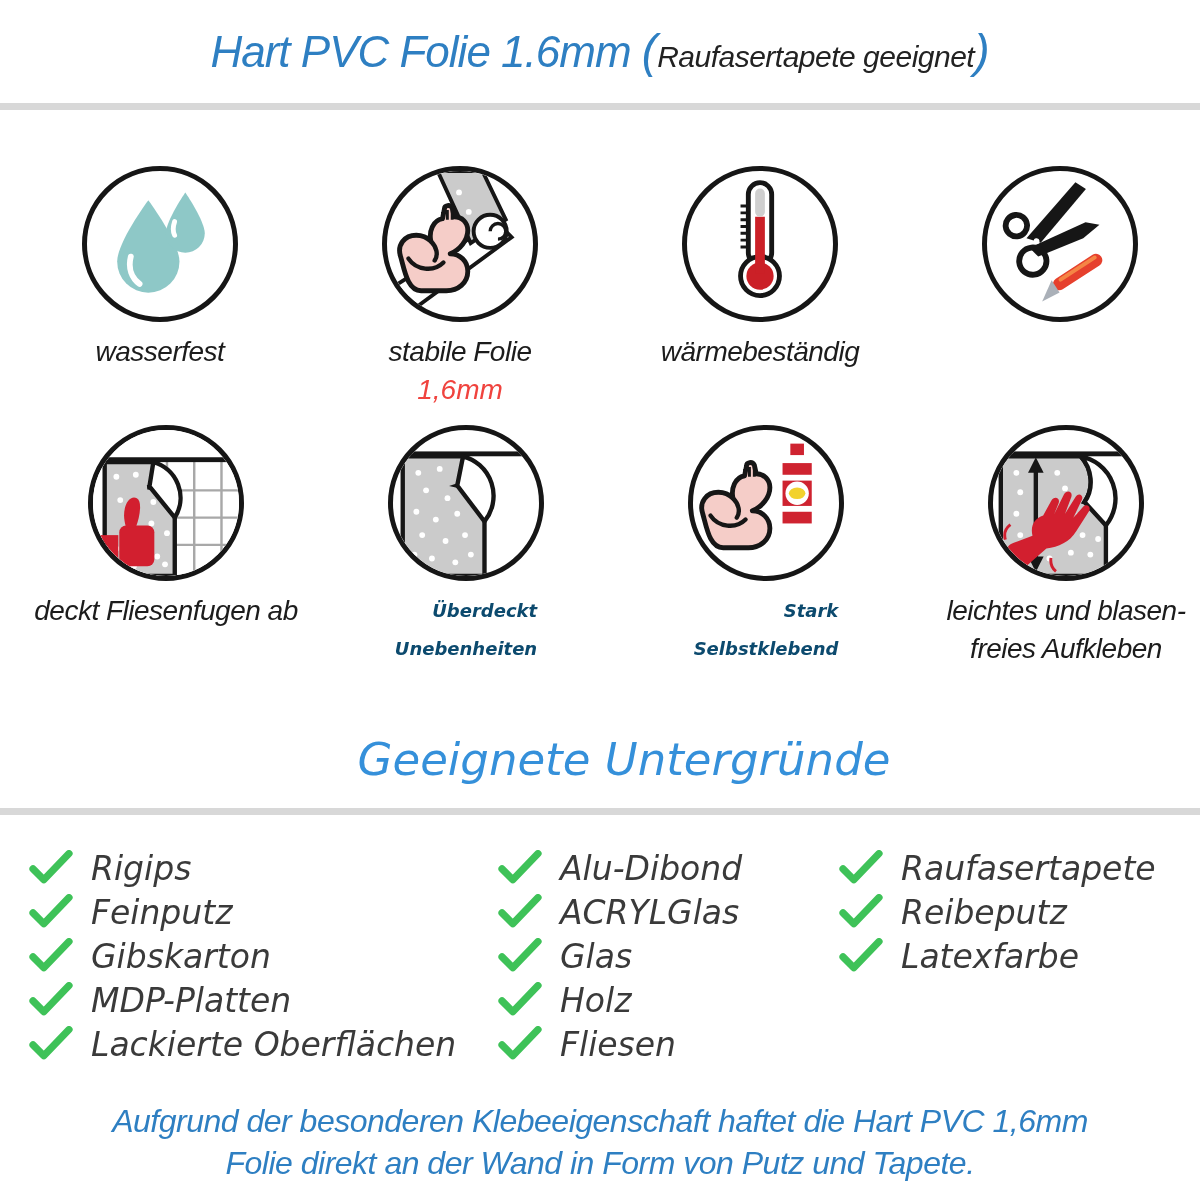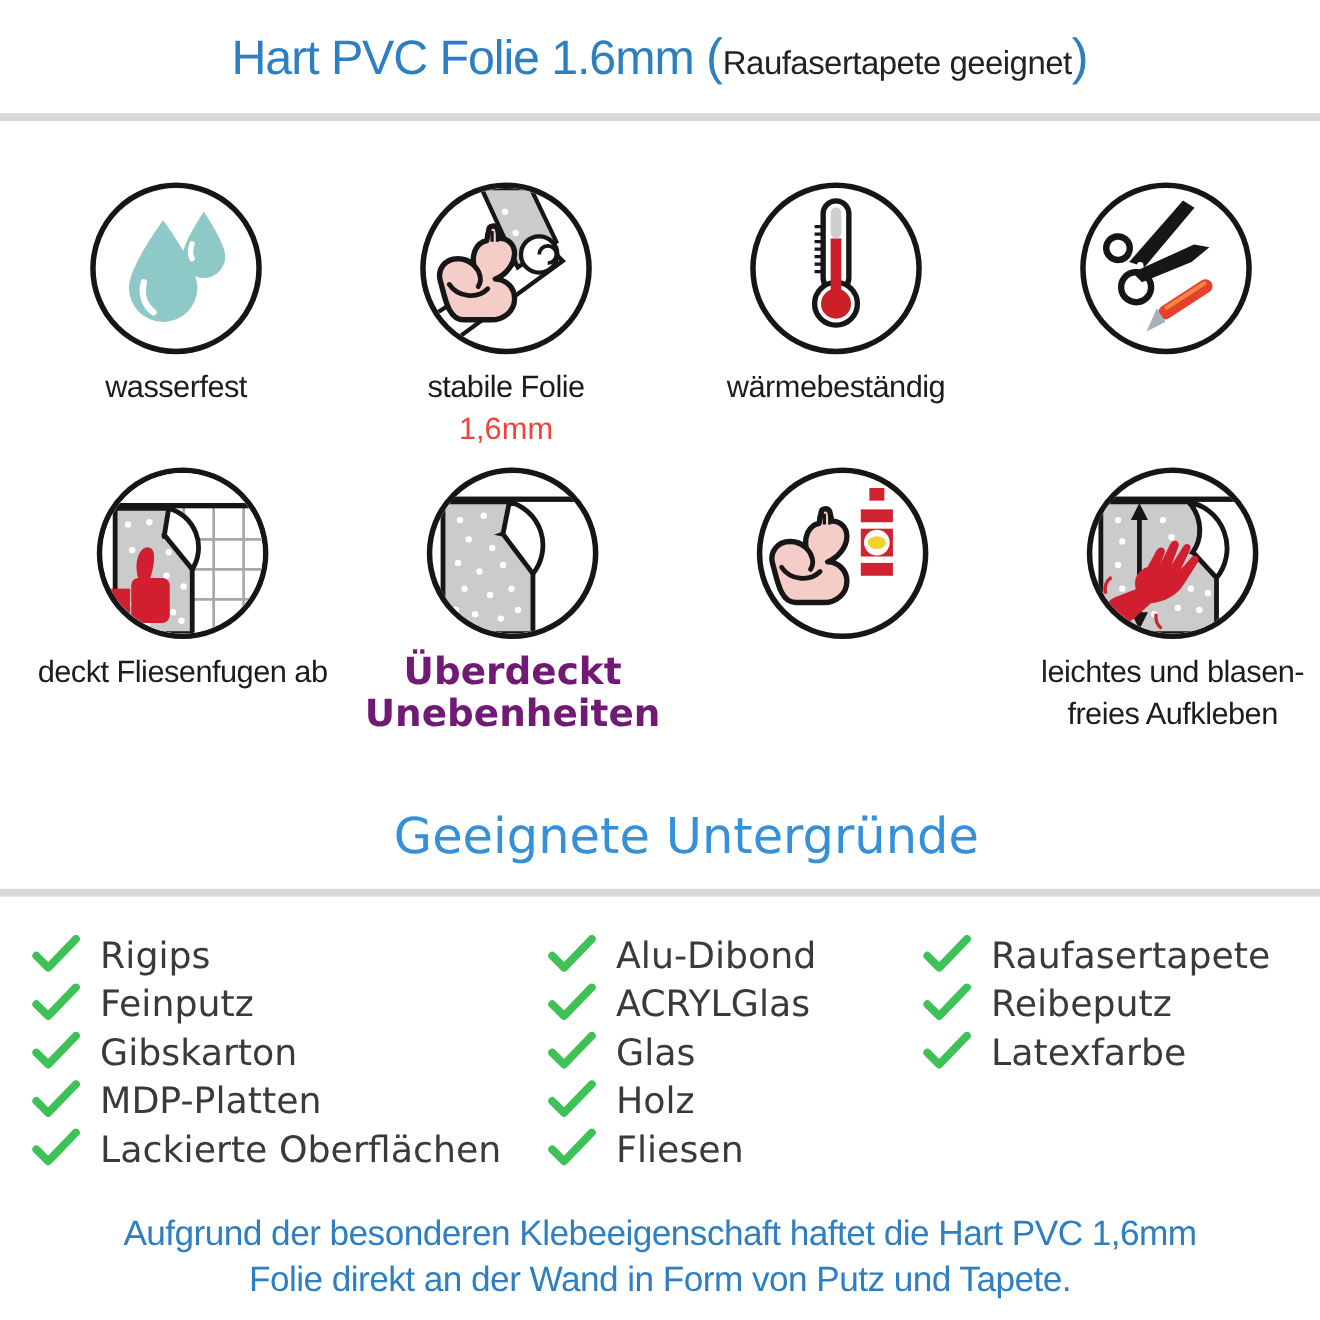--- a/index.html
+++ b/index.html
@@ -1,35 +1,35 @@
 <!DOCTYPE html>
 <html><head>
 <meta charset="utf-8">
 <style>
   html,body{margin:0;padding:0;background:#fff;}
   .canvas{position:relative;width:1200px;height:1200px;background:#fff;overflow:hidden;
-          font-family:"Liberation Sans",sans-serif;color:#1c1c1c;}
+          font-family:"Liberation Sans",sans-serif;color:#1c1c1c;font-style:italic;}
   .divider{position:absolute;left:0;width:1200px;height:7px;background:#d8d8d8;}
   .bar1{top:103px;} .bar2{top:808px;}
 
   
   .title{position:absolute;top:20px;left:0;width:1200px;text-align:center;white-space:nowrap;line-height:62px;}
   .title .main{font-size:44px;color:#2e7fc2;letter-spacing:-1px;}
   .title .paren{font-size:46px;color:#2e7fc2;}
   .title .sub{font-size:30px;color:#222;letter-spacing:-0.5px;}
 
   
   .features{position:absolute;left:0;width:1200px;display:grid;grid-template-columns:repeat(4,300px);}
   .row1{top:166px;padding-left:10px;} .row2{top:425px;padding-left:16px;}
   .cell{display:flex;flex-direction:column;align-items:center;}
   .circle{width:146px;height:146px;border:5px solid #161616;border-radius:50%;overflow:hidden;background:#fff;flex:none;}
   .circle svg{display:block;width:146px;height:146px;}
   .cap{margin-top:11px;text-align:center;font-size:28px;line-height:38px;color:#1c1c1c;letter-spacing:-0.5px;}
   .cap .red{color:#f0433e;letter-spacing:0;}
-  .cap.geo{font-family:"DejaVu Sans",sans-serif;font-weight:600;font-size:34px;letter-spacing:0;color:#701a75;}
+  .cap.geo{font-family:"DejaVu Sans",sans-serif;font-weight:600;font-size:18px;letter-spacing:0;color:#0c4a6e;text-align:right;}
 
   
   .sub-heading{position:absolute;top:733px;left:0;width:1200px;text-align:center;
                font-family:"DejaVu Sans",sans-serif;font-size:45px;color:#3590da;margin-left:24px;}
   .col{position:absolute;top:846px;}
   .c1{left:28px;} .c2{left:497px;} .c3{left:838px;}
   .chk{display:flex;align-items:center;height:44px;}
   .chk svg{width:46px;height:36px;margin-right:17px;flex:none;}
   .chk span{font-family:"DejaVu Sans",sans-serif;font-size:33px;color:#3a3a3a;white-space:nowrap;}
 
@@ -200,20 +200,24 @@
             <polygon points="96,16 118,16 120,24 94,24" fill="#fff"></polygon>
             <rect x="92" y="24" width="30" height="62" fill="#fff"></rect>
             <rect x="92" y="24" width="30" height="12" fill="#cf2330"></rect>
             <rect x="92" y="42" width="30" height="26" fill="#cf2330"></rect>
             <circle cx="107" cy="55" r="12" fill="#fff"></circle>
             <ellipse cx="107" cy="55" rx="8.5" ry="6" fill="#f2d22e"></ellipse>
             <rect x="92" y="74" width="30" height="12" fill="#cf2330"></rect>
           </g>
         </svg>
       </div>
+      <div class="cap geo">
+        <div>Stark</div>
+        <div>Selbstklebend</div>
+      </div>
     </div>
 
     <div class="cell">
       <div class="circle">
         <svg viewBox="0 0 150 150">
           <path d="M8,27 L90,27 C102,40 104,60 94,74 C108,77 116,86 116,98 L116,150 L8,150 Z" fill="#cbcbcb" stroke="#161616" stroke-width="4.5"></path>
           <path d="M90,27 A44,44 0 0 1 116,98 L94,74 C104,60 102,40 90,27 Z" fill="#fff" stroke="#161616" stroke-width="4.5"></path>
           <rect x="10" y="22" width="128" height="5" fill="#161616"></rect>
           <g fill="#fff">
             <circle cx="24" cy="44" r="3"></circle>

